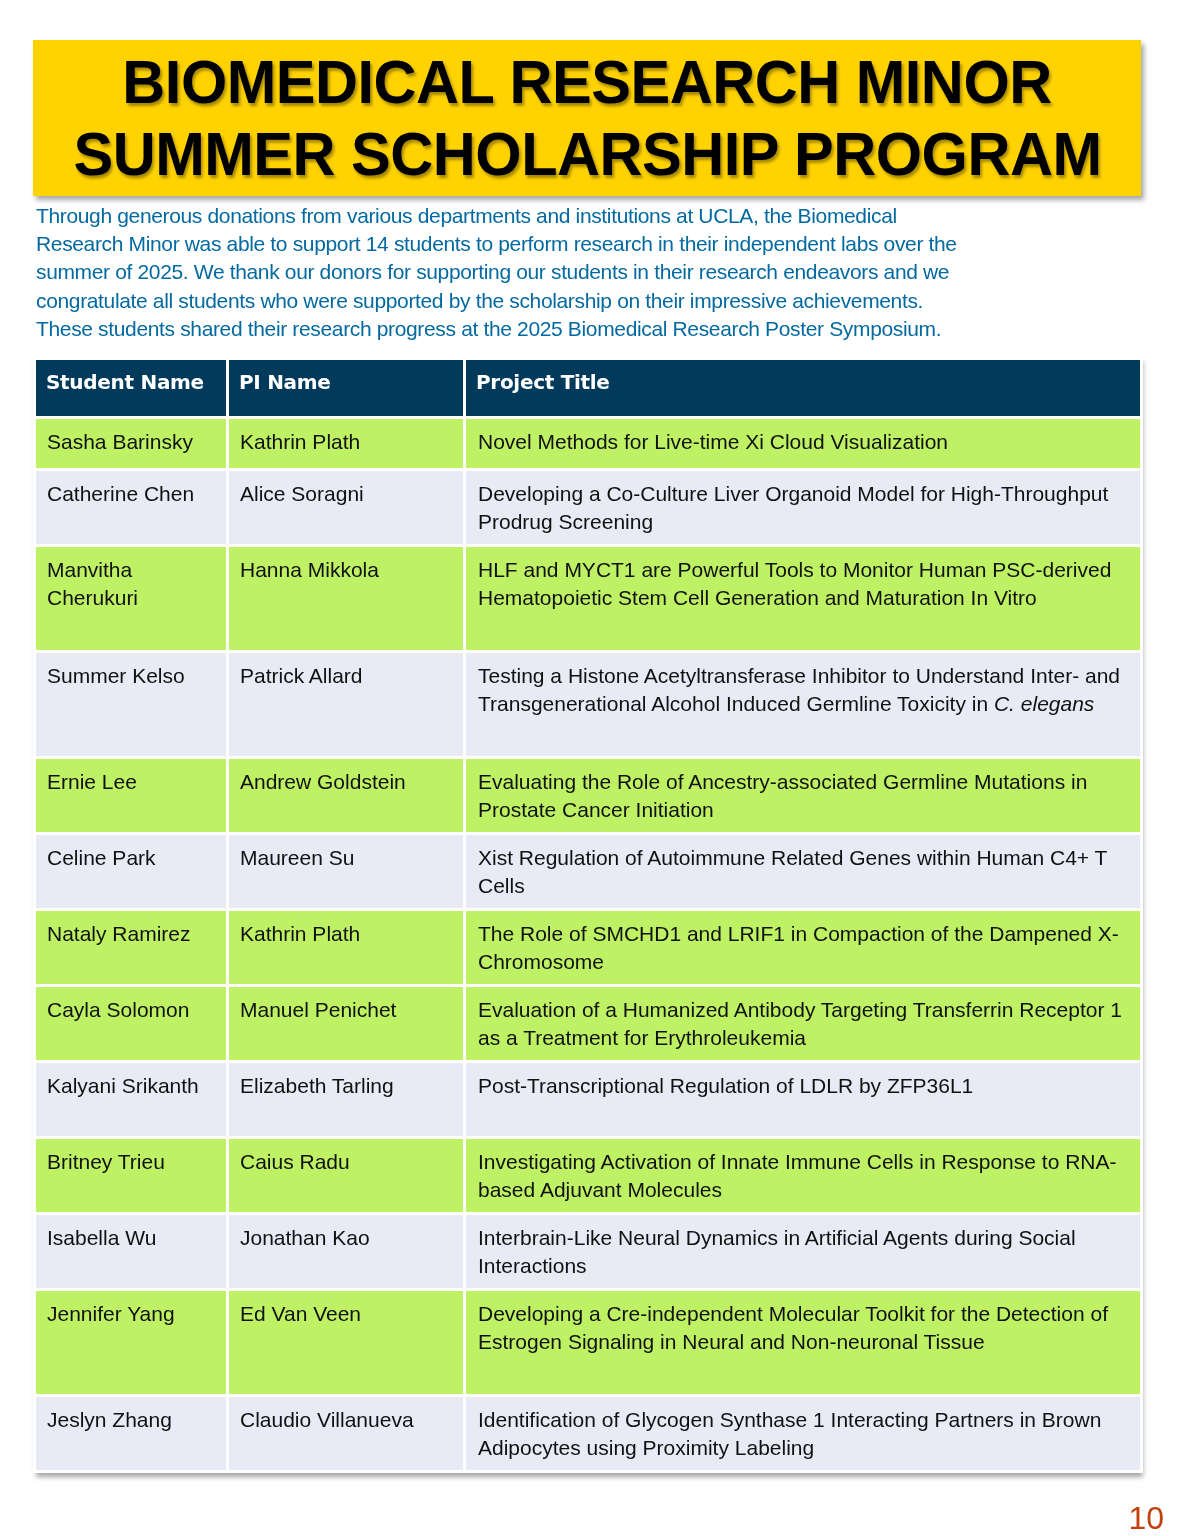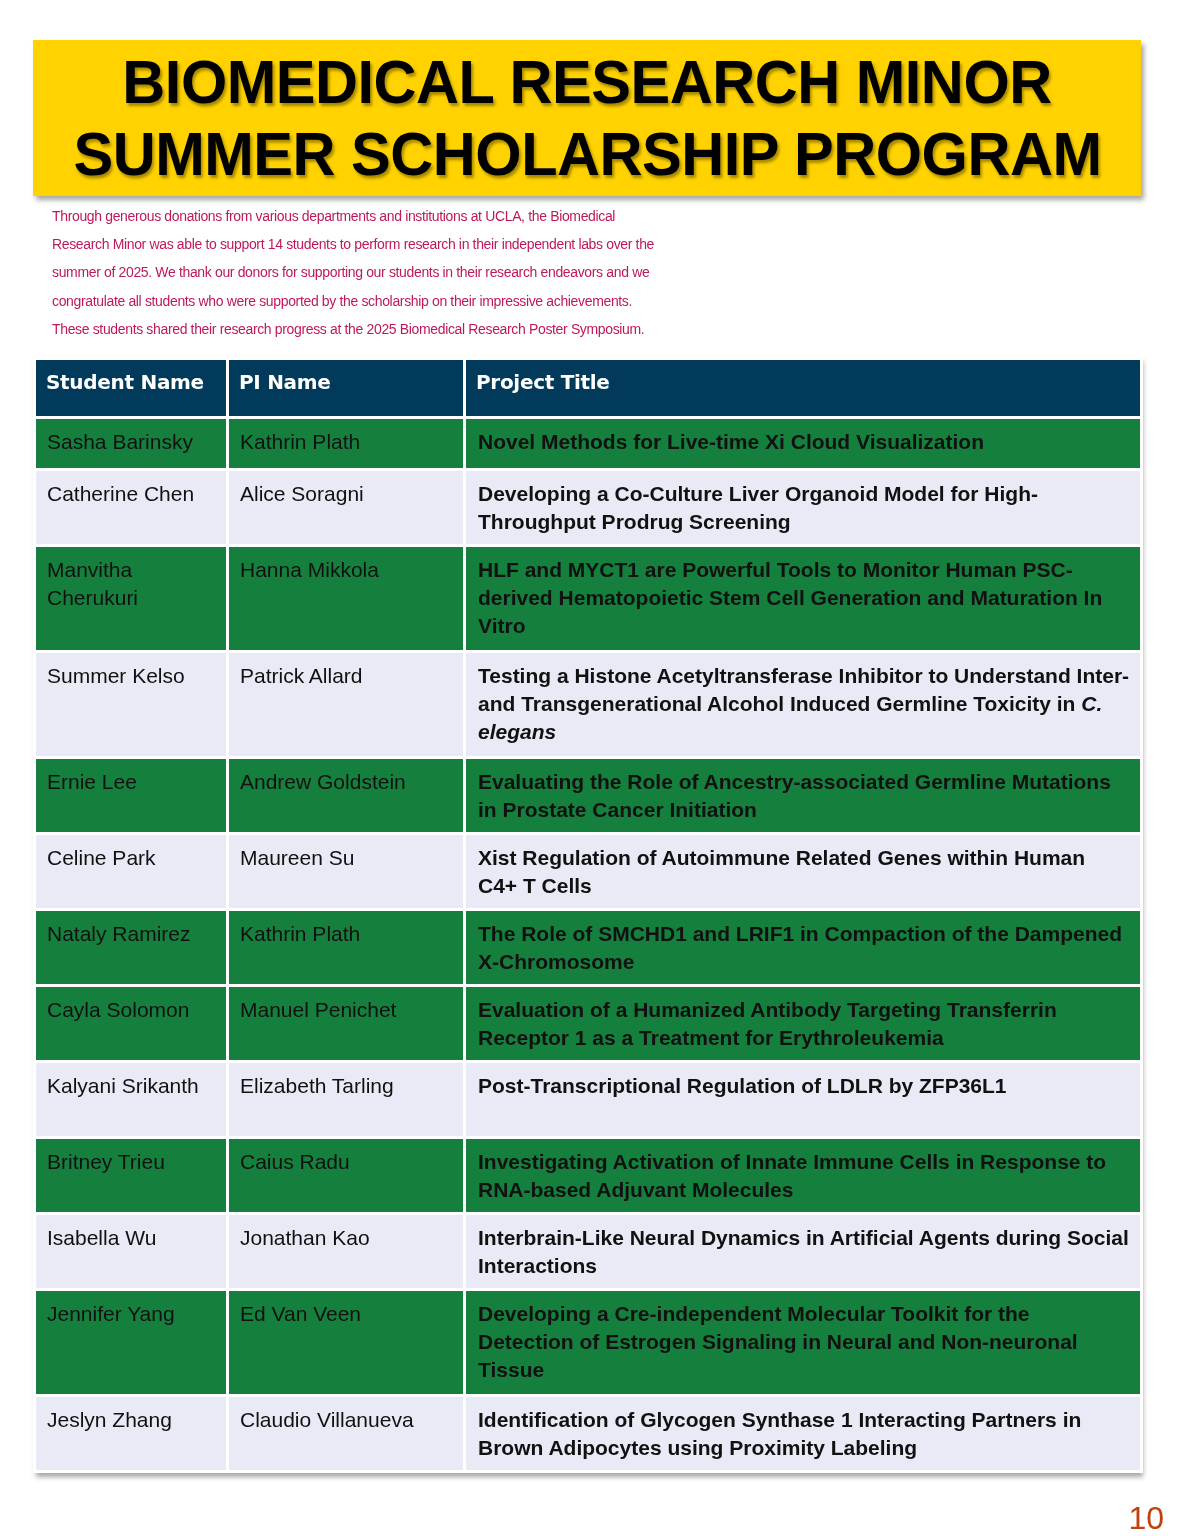--- a/index.html
+++ b/index.html
@@ -7,35 +7,35 @@
          font-family: "Liberation Sans", sans-serif; color: #111111; }
 
   .banner { position: absolute; left: 33px; top: 40px; width: 1108px; height: 156px;
             background: #ffd200; box-shadow: 3px 4px 5px rgba(0,0,0,0.35);
             display: flex; flex-direction: column; align-items: center; justify-content: center; }
   .banner-line { font-family: "Liberation Sans", sans-serif; font-weight: bold;
                  font-size: 62px; line-height: 72px; color: #000000; letter-spacing: -0.5px;
                  text-shadow: 2px 3px 3px rgba(0,0,0,0.35); white-space: nowrap;
                  transform: scaleX(0.96); }
 
-  .intro { position: absolute; left: 52px; top: 202px; width: 1090px;
-           font-size: 14px; line-height: 28.2px; color: #be185d; letter-spacing: -0.35px; }
+  .intro { position: absolute; left: 36px; top: 202px; width: 1090px;
+           font-size: 21px; line-height: 28.2px; color: #0369a1; letter-spacing: -0.35px; }
   .intro p { margin: 0; }
 
   .table-wrap { position: absolute; left: 33px; top: 357px; width: 1107px;
                 box-shadow: 3px 4px 5px rgba(0,0,0,0.35); background: #ffffff; }
   table { border-collapse: collapse; width: 100%; table-layout: fixed; }
   col.c1 { width: 193px; } col.c2 { width: 237px; } col.c3 { width: 677px; }
   th, td { border: 3px solid #ffffff; vertical-align: top; text-align: left; }
   th { background: #023a5c; color: #ffffff; font-family: "DejaVu Sans", sans-serif;
        font-weight: bold; font-size: 20px; height: 46px; padding: 10px 14px 0 10px;
        letter-spacing: -0.3px; }
   td { font-size: 21px; line-height: 28px; padding: 9px 10px 8px 11px; color: #111111; }
-  td.proj { padding-left: 12px; padding-right: 10px; font-weight: bold; }
-  tr.odd td { background: #15803d; }
+  td.proj { padding-left: 12px; padding-right: 10px; }
+  tr.odd td { background: #bef264; }
   tr.even td { background: #e8ebf5; }
   tr.h1 td { height: 32px; }
   tr.h2 td { height: 56px; }
   tr.h3 td { height: 86px; }
   .ital { font-style: italic; }
 
   .page-num { position: absolute; right: 14px; top: 1500px; font-size: 32px; color: #c2410c; }
 </style>
 </head>
 <body>

